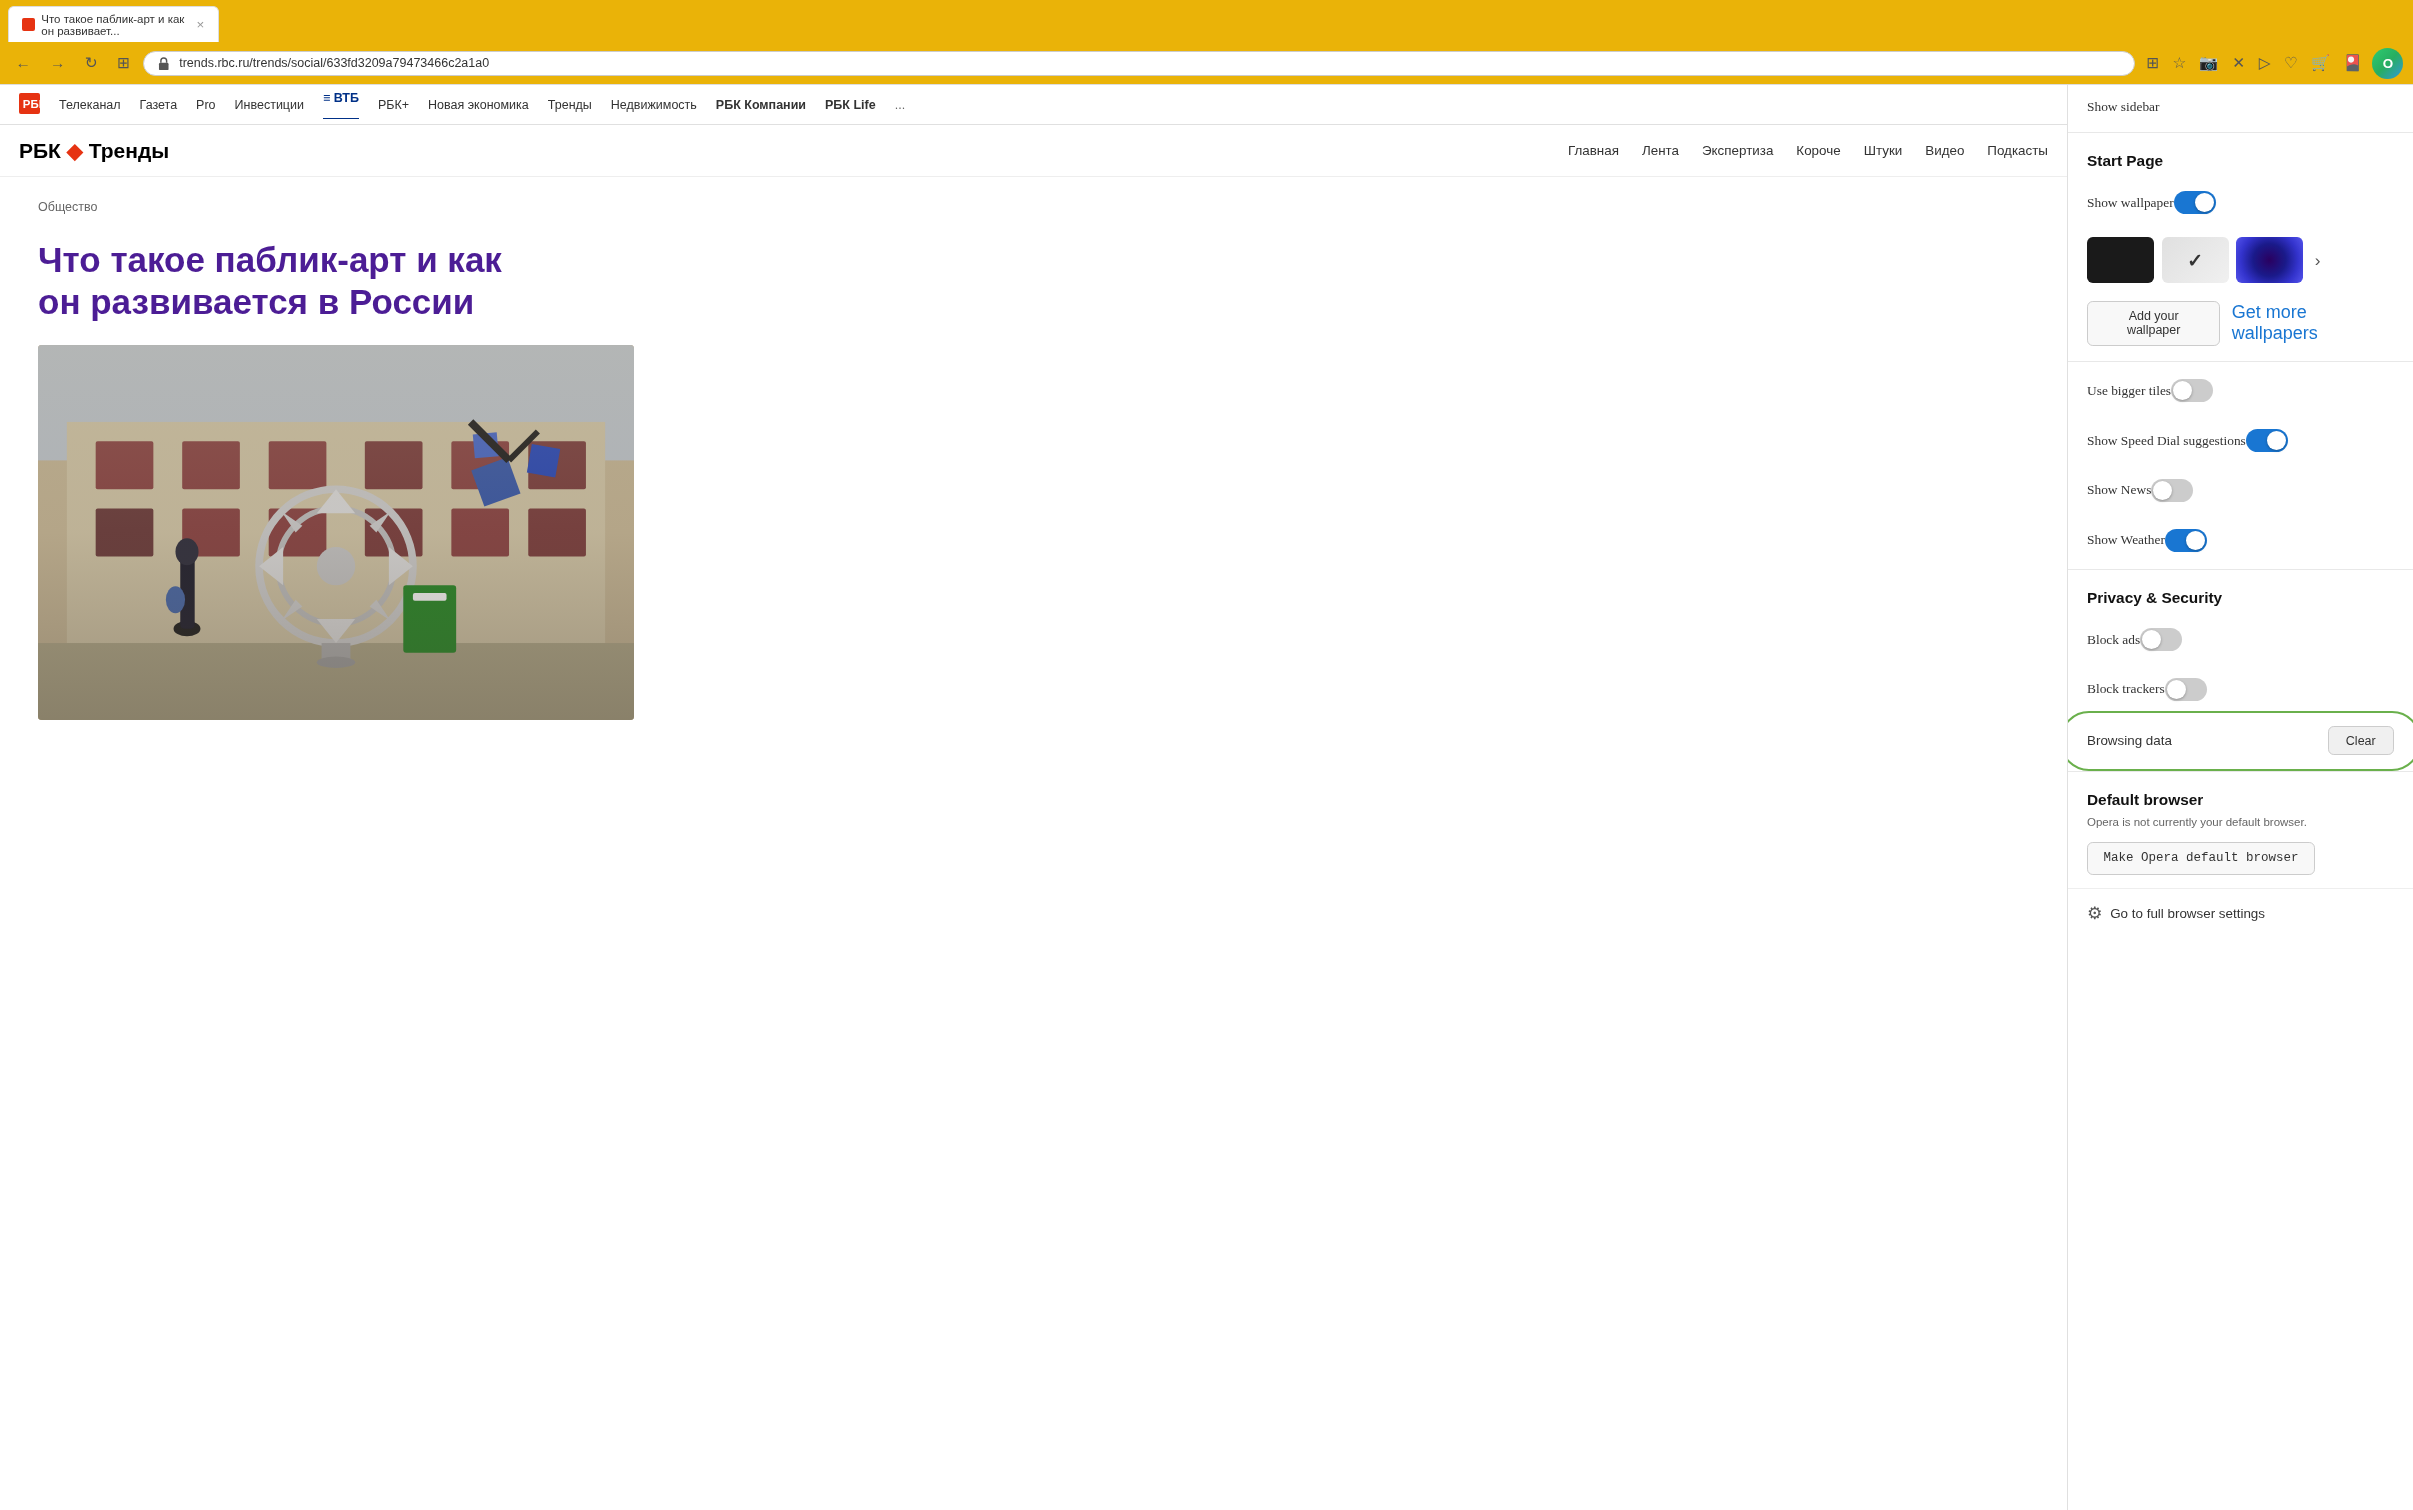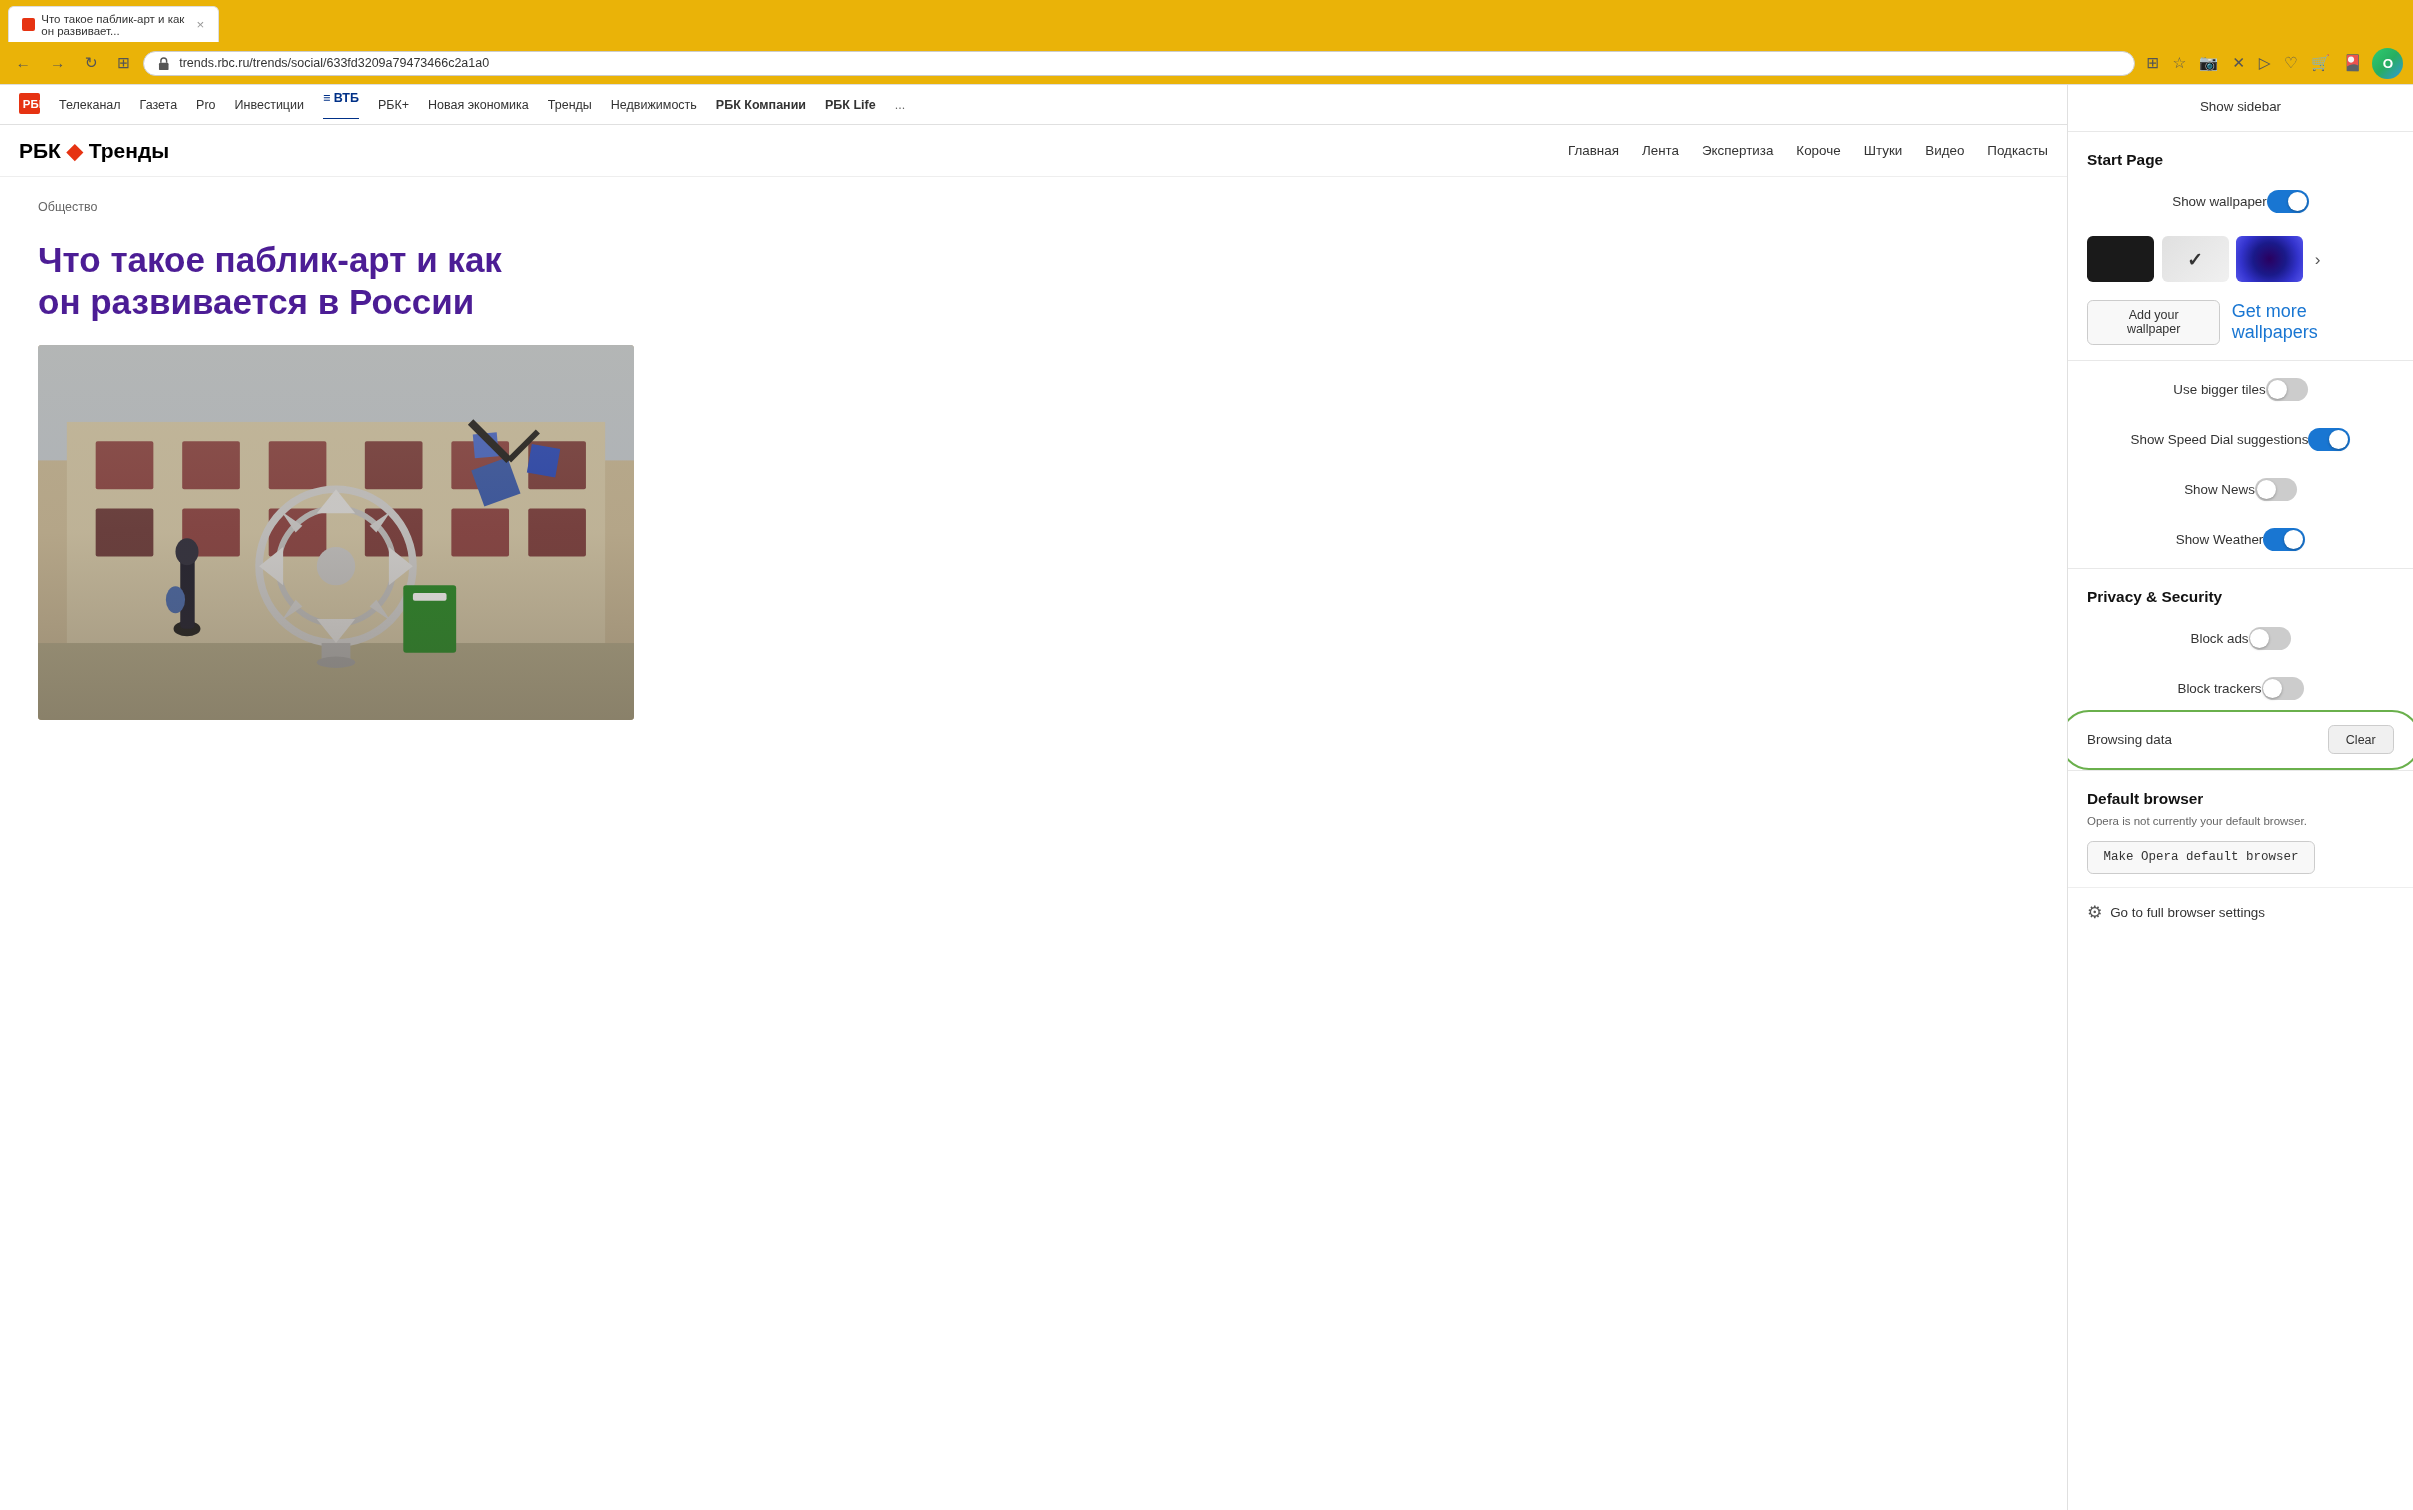--- a/index.html
+++ b/index.html
@@ -41,21 +41,21 @@
     .article-title { font-size: 35px; font-weight: bold; line-height: 1.2; margin-bottom: 22px; color: #4c1d95; }
     .article-image { width: 596px; height: 375px; background: #888; border-radius: 3.8px; overflow: hidden; margin-bottom: 9.6px; position: relative; }
     .article-image-inner { width: 100%; height: 100%; background: linear-gradient(135deg, #b0a090 0%, #8a7a6a 30%, #c0b090 60%, #a09080 100%); }
     
     .photo-overlay { position: absolute; inset: 0; background:
       linear-gradient(to bottom, rgba(150,140,120,0.3) 0%, rgba(100,90,80,0.2) 50%, rgba(80,70,60,0.4) 100%); }
     .article-caption { font-size: 11.5px; color: #666; line-height: 1.5; max-width: 596px; }
 
     
     .sidebar-panel { width: 346px; background: #fff; border-left: 1px solid #e0e0e0; overflow-y: auto; padding: 0; font-size: 13.4px; color: #333; flex-shrink: 0; }
-    .sidebar-row { display: flex; align-items: center; justify-content: center; padding: 13.4px 19px; }
+    .sidebar-row { display: flex; align-items: center; justify-content: flex-start; padding: 13.4px 19px; font-family: Liberation Serif, serif; }
     .sidebar-section-title { font-size: 15.4px; font-weight: 600; padding: 15.4px 19px 7.7px; color: #111; }
     .sidebar-divider { border: none; border-top: 1px solid #e8e8e8; margin: 3.8px 0; }
 
     
     .toggle { width: 42px; height: 23px; border-radius: 11.5px; position: relative; cursor: pointer; flex-shrink: 0; }
     .toggle.on { background: #1976d2; }
     .toggle.off { background: #ccc; }
     .toggle::after { content: ''; position: absolute; top: 1.9px; width: 19px; height: 19px; border-radius: 50%; background: #fff; transition: left 0.2s; box-shadow: 0 1px 2.9px rgba(0,0,0,0.3); }
     .toggle.on::after { left: 21px; }
     .toggle.off::after { left: 1.9px; }

